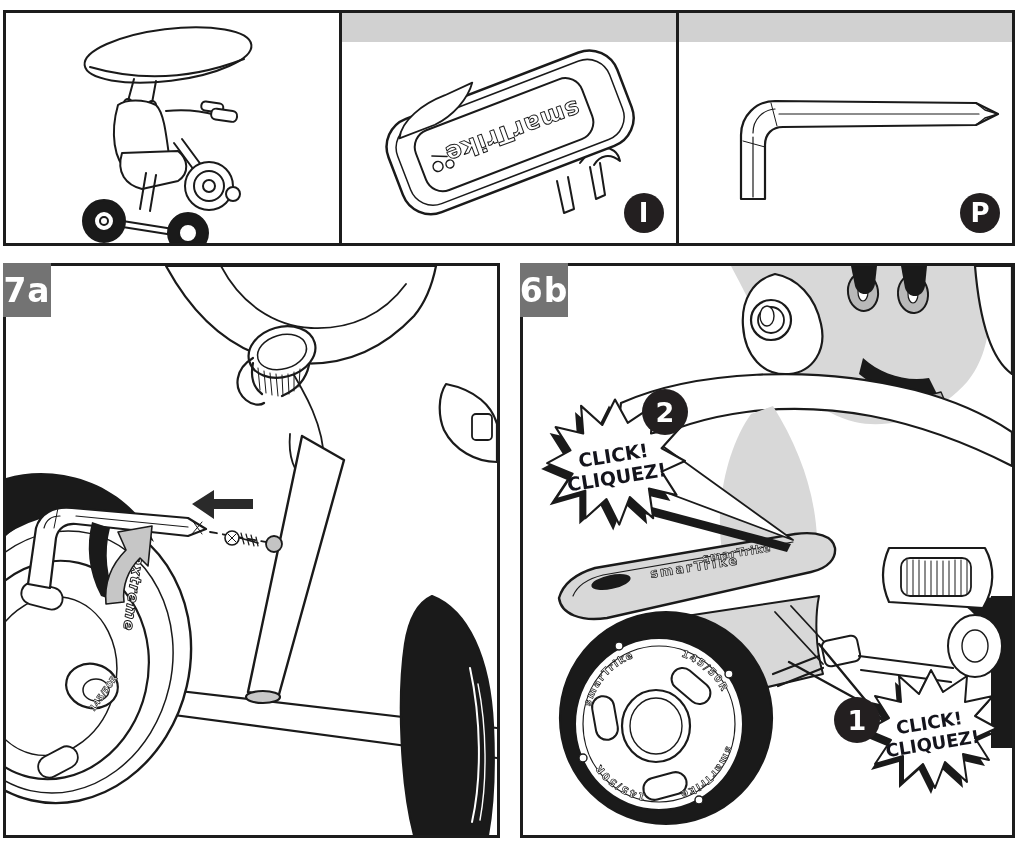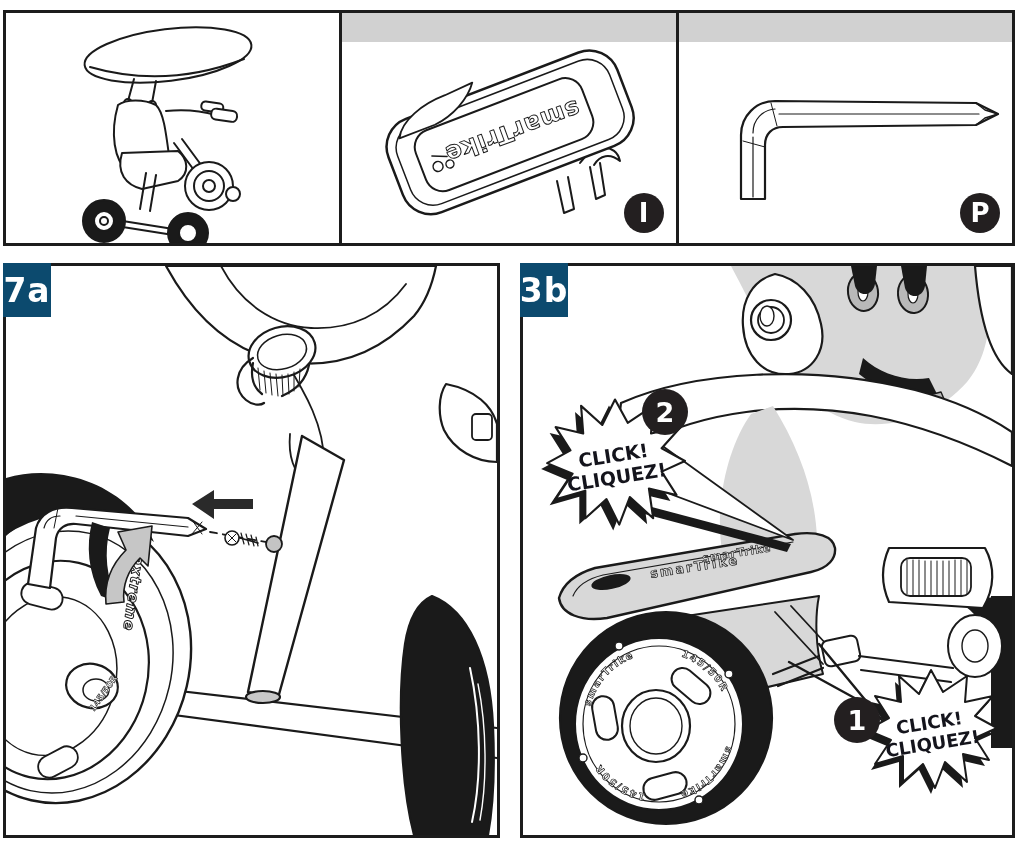--- a/index.html
+++ b/index.html
@@ -6,21 +6,21 @@
   .sheet{position:relative;width:1020px;height:845px;background:#fff;overflow:hidden;
          font-family:"DejaVu Sans",sans-serif;}
   .box{position:absolute;border:3px solid #1c1c1c;background:#fff;box-sizing:border-box;}
   #topBox{left:3px;top:10px;width:1012px;height:236px;display:flex;}
   .cell{position:relative;flex:1;height:100%;}
   .cell + .cell{border-left:3px solid #1c1c1c;}
   .bar{position:absolute;left:0;top:0;right:0;height:29px;background:#d1d1d1;}
   .cell svg{position:absolute;left:0;top:0;}
   #panelA{left:3px;top:263px;width:497px;height:575px;}
   #panelB{left:520px;top:263px;width:495px;height:575px;}
-  .step-label{position:absolute;left:-3px;top:-3px;width:48px;height:54px;background:#0c4a6e;
+  .step-label{position:absolute;left:-3px;top:-3px;width:48px;height:54px;background:#737373;
               color:#fff;font-weight:bold;font-size:33px;display:flex;align-items:center;
               justify-content:center;z-index:6;letter-spacing:1px;}
   .badge{position:absolute;right:12px;bottom:10px;width:40px;height:40px;border-radius:50%;
          background:#231f20;color:#fff;font-size:26px;font-weight:bold;display:flex;
          align-items:center;justify-content:center;z-index:6;}
   svg{display:block;}
   text{font-family:"DejaVu Sans",sans-serif;}
 </style>
 </head>
 <body>
@@ -171,21 +171,21 @@
         <g>
           <path fill="#1a1a1a" stroke="#1a1a1a" d="M426,330 C462,344 484,392 487,460 C489,505 487,542 482,569 L408,569 C395,520 391,432 399,378 C403,352 413,336 426,330 Z"></path>
           <path stroke="#fff" stroke-width="2" d="M464,402 C475,452 476,512 466,556"></path>
           <path stroke="#fff" stroke-width="1.4" d="M472,418 C481,462 481,516 474,554"></path>
         </g>
       </g>
     </svg>
   </div>
 
   <div class="box" id="panelB">
-    <div class="step-label">3b</div>
+    <div class="step-label">6b</div>
     <svg width="489" height="569" viewBox="0 0 489 569">
       <defs>
         <path id="star" d="M0,-58 L12,-36 L36,-52 L34,-26 L62,-32 L44,-12 L66,0 L44,10 L58,32 L32,26 L36,54 L14,34 L4,60 L-8,36 L-28,54 L-28,28 L-56,36 L-40,12 L-64,2 L-42,-10 L-56,-32 L-30,-26 L-32,-52 L-12,-34 Z"></path>
         <path id="rim7b" d="M136,458 m -71,0 a 71,71 0 1 1 142,0 a 71,71 0 1 1 -142,0" fill="none"></path>
       </defs>
       <g stroke="#1a1a1a" stroke-width="2.2" fill="none" stroke-linecap="round" stroke-linejoin="round">
 
         <path fill="#d8d8d8" stroke="none" d="M208,0 L460,0 C472,40 468,88 444,116 C414,150 368,164 332,156 C298,148 266,120 250,86 C238,58 222,26 208,0 Z"></path>
         <path fill="#fff" d="M452,0 L489,0 L489,108 C466,92 456,48 452,0 Z"></path>
         <path fill="#fff" d="M252,8 C230,14 218,34 220,60 C222,90 240,110 266,108 C290,106 304,84 298,58 C292,30 274,12 252,8 Z"></path>

